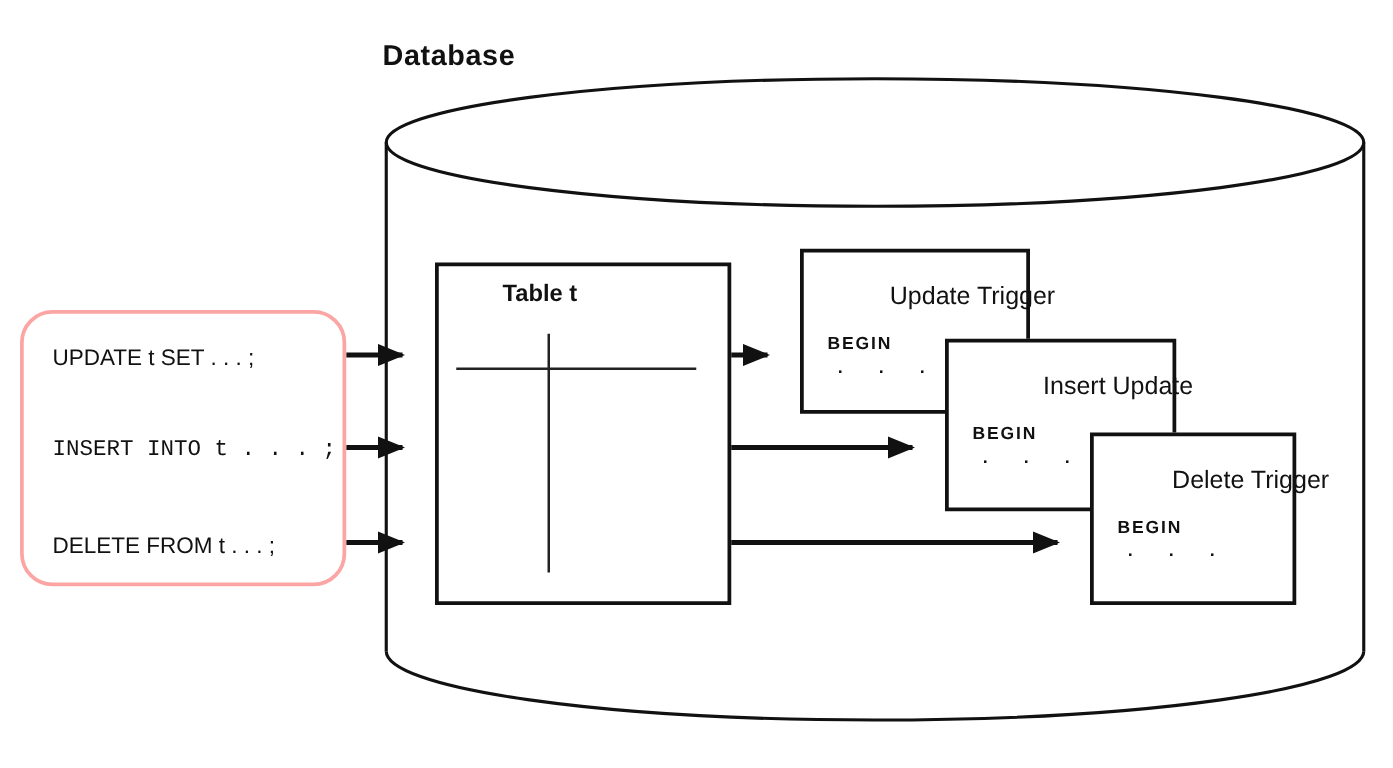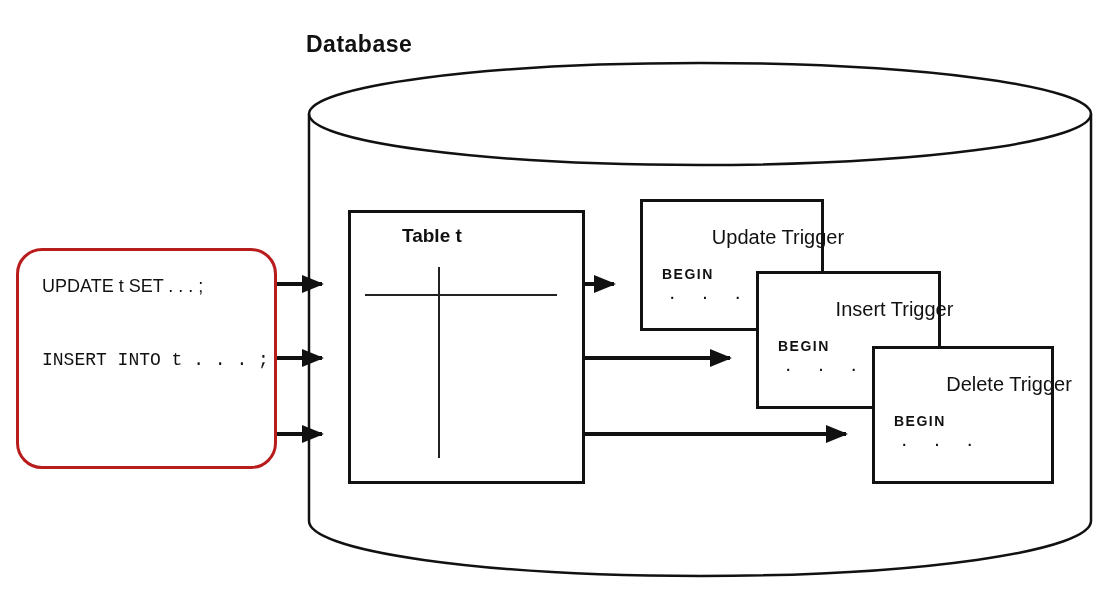--- a/index.html
+++ b/index.html
@@ -27,21 +27,21 @@
     white-space: pre;
     z-index: 2;
   }
   #database-label { left: 306px; top: 31px; }
   #applications-label { left: 34px; top: 208px; }
 
   #applications-box {
     position: absolute;
     left: 16px; top: 248px;
     width: 261px; height: 221px;
-    border: 3px solid #b91c1c;
+    border: 3px solid #fca5a5;
     border-radius: 26px;
     background: #ffffff;
     box-sizing: border-box;
     z-index: 2;
   }
   .statement {
     position: absolute;
     left: 23px;
     font-size: 18px;
     line-height: 20px;
@@ -73,21 +73,21 @@
   #table-hline { left: 14px; top: 81px; width: 192px; height: 2px; }
 
   .trigger-box {
     position: absolute;
     border: 3px solid #111111;
     background: #ffffff;
     box-sizing: border-box;
   }
   #trigger-update { left: 640px; top: 199px; width: 184px; height: 132px; z-index: 3; }
   #trigger-insert { left: 756px; top: 271px; width: 185px; height: 138px; z-index: 4; }
-  #trigger-delete { left: 872px; top: 346px; width: 182px; height: 138px; z-index: 5; }
+  #trigger-delete { left: 872px; top: 346px; width: 165px; height: 138px; z-index: 5; }
   .trigger-title {
     position: absolute;
     left: 16px; top: 24px;
     width: 100%;
     text-align: center;
     font-size: 20px;
     white-space: pre;
     margin-left: 30px;
   }
   .trigger-begin {
@@ -137,36 +137,37 @@
       <line x1="584" y1="358" x2="730" y2="358" marker-end="url(#arrowhead)"></line>
       <line x1="584" y1="434" x2="846" y2="434" marker-end="url(#arrowhead)"></line>
     </g>
   </svg>
 
   <div class="heading" id="database-label">Database</div>
 
   <div id="applications-box">
     <div class="statement">UPDATE t SET . . . ;</div>
     <div class="statement">INSERT INTO t . . . ;</div>
+    <div class="statement">DELETE FROM t . . . ;</div>
   </div>
 
   <div id="table-box">
     <div id="table-title">Table t</div>
     <div class="table-line" id="table-vline"></div>
     <div class="table-line" id="table-hline"></div>
   </div>
 
   <div class="trigger-box" id="trigger-update">
     <div class="trigger-title">Update Trigger</div>
     <div class="trigger-begin">BEGIN</div>
     <div class="trigger-dots">. . .</div>
   </div>
 
   <div class="trigger-box" id="trigger-insert">
-    <div class="trigger-title">Insert Trigger</div>
+    <div class="trigger-title">Insert Update</div>
     <div class="trigger-begin">BEGIN</div>
     <div class="trigger-dots">. . .</div>
   </div>
 
   <div class="trigger-box" id="trigger-delete">
     <div class="trigger-title">Delete Trigger</div>
     <div class="trigger-begin">BEGIN</div>
     <div class="trigger-dots">. . .</div>
   </div>
 

